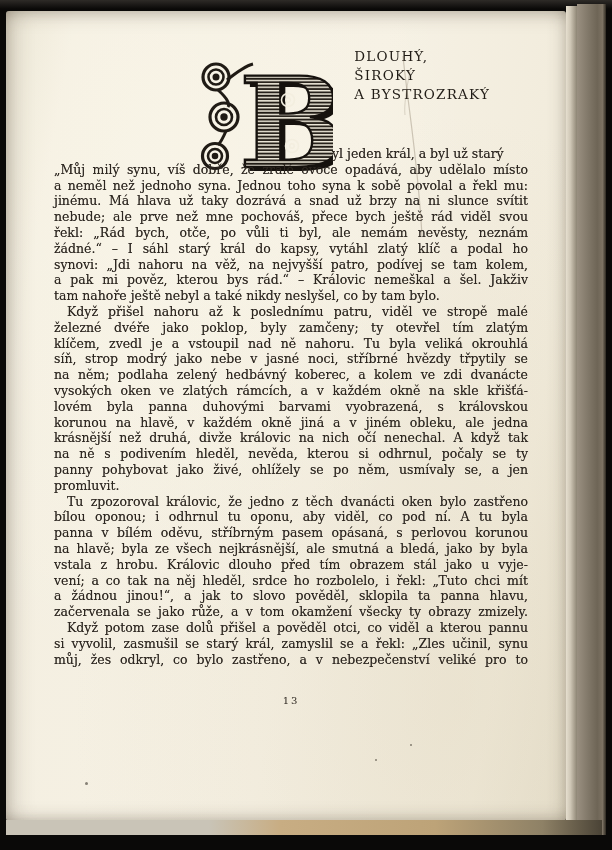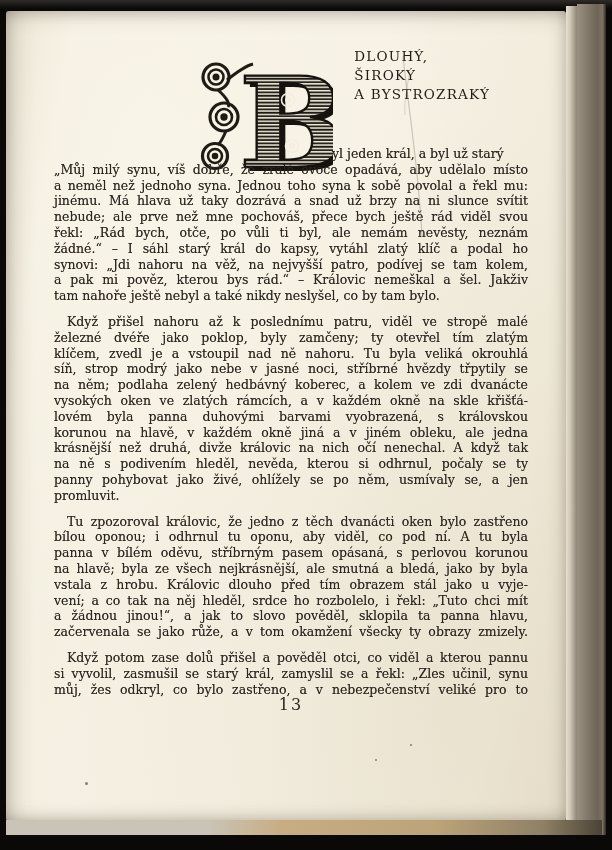--- a/index.html
+++ b/index.html
@@ -52,25 +52,25 @@
   .text-col{
     position:absolute;left:48px;top:135px;width:474px;
     color:#2c2620;
   }
   .line{
     height:15.8px;line-height:15.8px;font-size:12.5px;
     white-space:nowrap;
     text-shadow:0 0 0.4px rgba(44,38,32,0.55);
   }
   .line.just{white-space:normal;text-align:justify;text-align-last:justify;}
-  .line.indent{text-indent:13px;margin-top:10px;}
+  .line.indent{text-indent:13px;}
   .line.dropline{padding-left:278px;}
   .pagenum{
     position:absolute;left:48px;top:684px;width:474px;
-    text-align:center;font-size:16px;letter-spacing:2px;color:#2c2620;
+    text-align:center;font-size:10px;letter-spacing:2px;color:#2c2620;
   }
   
   .crease{position:absolute;left:0;top:0;pointer-events:none;}
   .speck{position:absolute;width:3px;height:3px;border-radius:50%;background:#49433a;opacity:0.65;}
 </style>
 </head>
 <body>
 
 <div class="photo">
 

